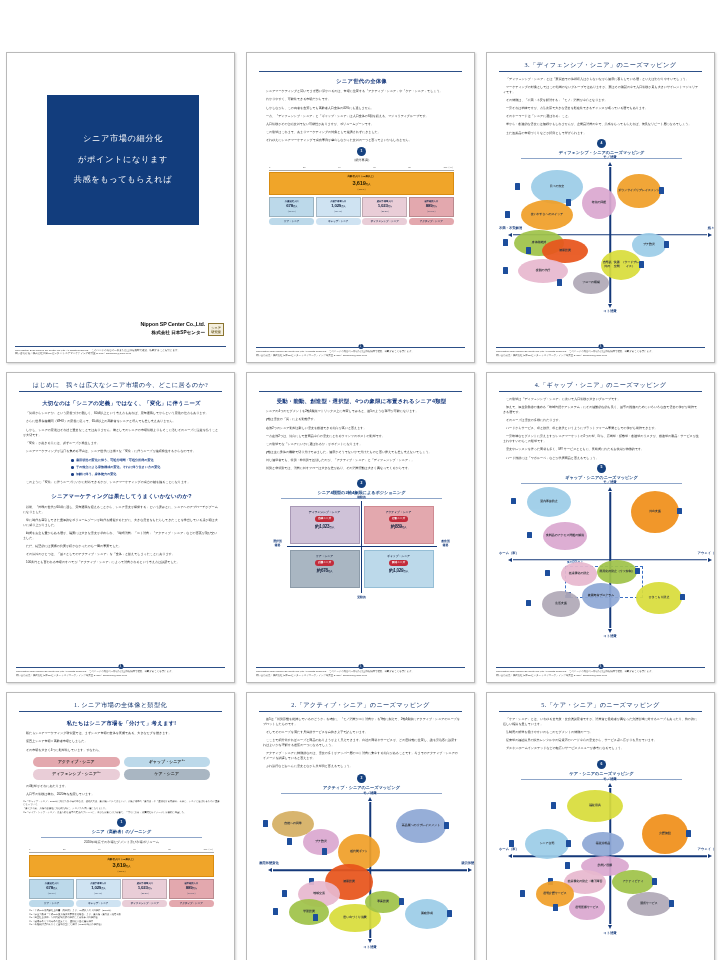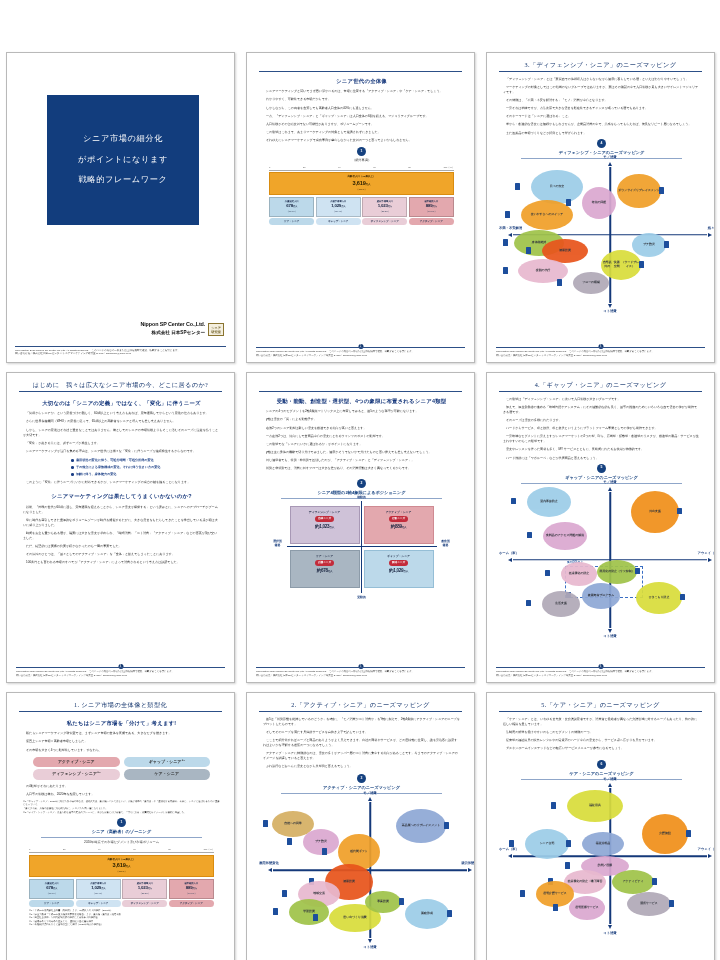--- a/index.html
+++ b/index.html
@@ -198,21 +198,21 @@
 <body>
 
 <div id="sheet">
 
   <div class="page-cell">
     <div class="page">
       <div class="cover-inner">
         <div class="cover-band">
           <div class="ctitle">シニア市場の細分化</div>
           <div class="ctitle">がポイントになります</div>
-          <div class="ctitle">戦略的フレームワーク</div>
+          <div class="ctitle">共感をもってもらえれば</div>
         </div>
         <div class="cover-logo">
           <div class="lg-main">
             <div class="lg-en">Nippon SP Center Co.,Ltd.</div>
             <div class="lg-jp">株式会社 日本SPセンター</div>
           </div>
           <div class="lg-mark">
             <div>シニア</div>
             <div>研究室</div>
           </div>

